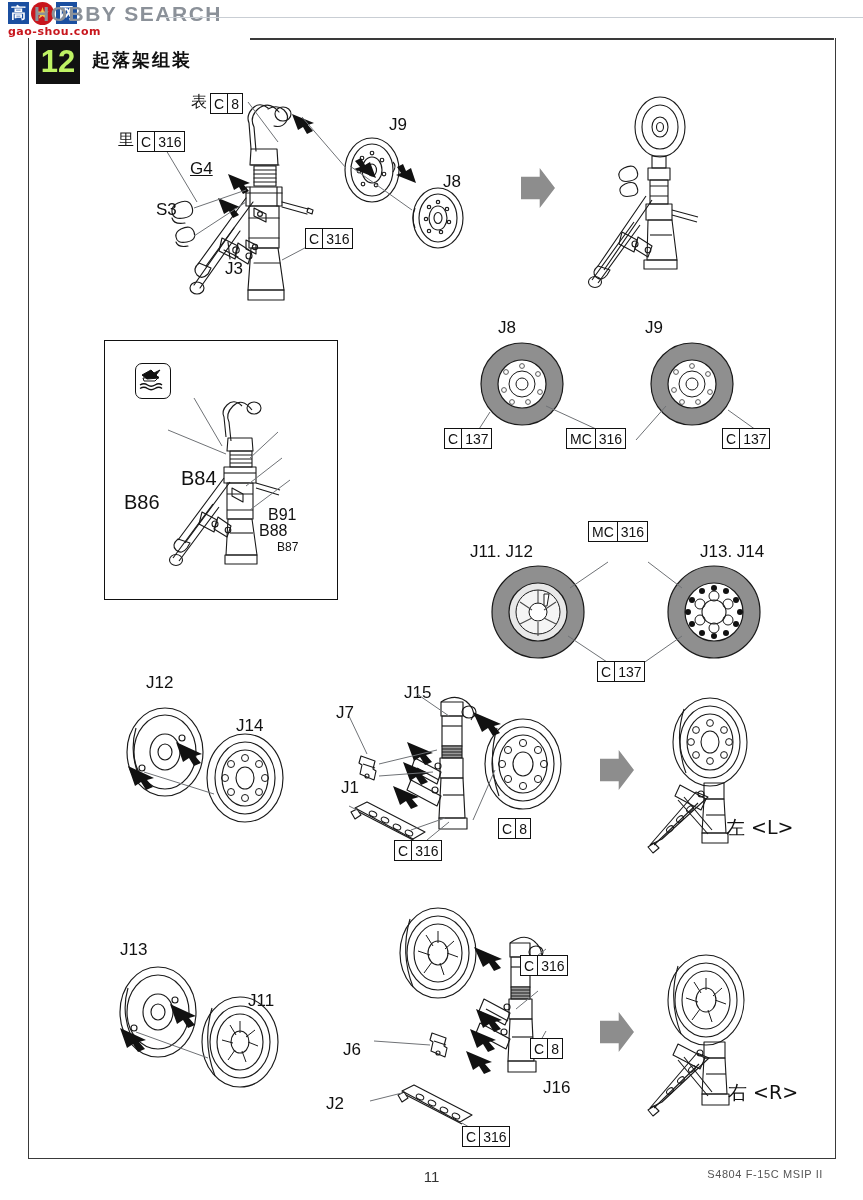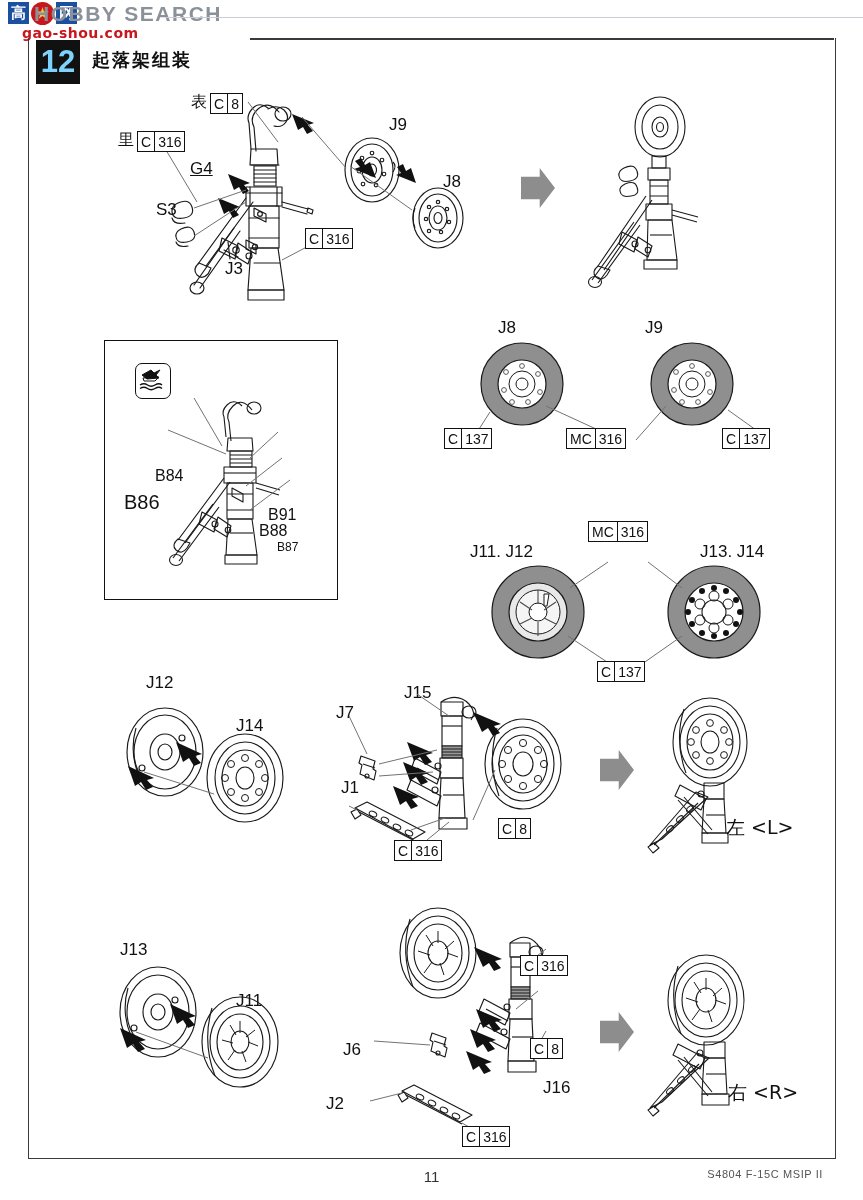--- a/index.html
+++ b/index.html
@@ -18,32 +18,32 @@
     font-family:"Liberation Sans",sans-serif;white-space:nowrap;
   }
   .wm-rule{position:absolute;left:165px;top:17px;width:700px;height:1px;background:#c9ced4;}
   .wm-cn{position:absolute;left:2px;top:0px;display:flex;gap:2px;align-items:flex-start;}
   .wm-box{width:21px;height:22px;background:#1b4fa0;color:#fff;font-size:15px;
           font-weight:700;display:flex;align-items:center;justify-content:center;
           font-family:"DejaVu Sans",sans-serif;}
   .wm-star{width:23px;height:23px;border-radius:50%;background:#c8161d;position:relative;}
   .wm-star:after{content:"";position:absolute;left:5px;top:5px;width:13px;height:13px;
                  background:#f4c64a;clip-path:polygon(50% 0%,61% 35%,98% 35%,68% 57%,79% 91%,50% 70%,21% 91%,32% 57%,2% 35%,39% 35%);}
-  .wm-url{position:absolute;left:16px;top:23px;font-size:14px;font-weight:700;
+  .wm-url{position:absolute;left:2px;top:23px;font-size:11px;font-weight:700;
           color:#c8161d;letter-spacing:.5px;font-family:"DejaVu Sans",sans-serif;}
 
   
   .frame{position:absolute;left:28px;top:38px;width:806px;height:1120px;
          border-left:1.6px solid #3a3a3a;border-right:1.6px solid #3a3a3a;
          border-bottom:1.6px solid #3a3a3a;border-top:none;}
   .frame-top-right{position:absolute;left:250px;top:38px;width:584px;height:1.6px;background:#3a3a3a;}
 
   
   .step-badge{position:absolute;left:36px;top:40px;width:44px;height:44px;background:#111;
-              color:#7dd3fc;font-size:31px;font-weight:700;display:flex;align-items:center;
+              color:#bef264;font-size:31px;font-weight:700;display:flex;align-items:center;
               justify-content:center;font-family:"Liberation Sans",sans-serif;}
   .step-title{position:absolute;left:92px;top:48px;font-size:18px;font-weight:700;
               letter-spacing:2px;font-family:"DejaVu Sans",sans-serif;}
 
   
   .lbl{position:absolute;font-size:17px;font-family:"Liberation Sans",sans-serif;
        color:#111;white-space:nowrap;}
   .lbl.cn{font-family:"DejaVu Sans",sans-serif;font-size:16px;}
 
   
@@ -297,21 +297,21 @@
     </g>
     <g stroke="#6f7276" stroke-width="1" fill="none">
       <path d="M44 10 L72 58"></path>
       <path d="M18 42 L76 66"></path>
       <path d="M128 44 L100 70"></path>
       <path d="M132 70 L96 98"></path>
       <path d="M140 92 L100 122"></path>
     </g>
   </svg>
 
-  <div class="lbl" style="left:155px;top:467px;font-size:16px;">B84</div>
+  <div class="lbl" style="left:181px;top:467px;font-size:20px;">B84</div>
   <div class="lbl" style="left:124px;top:491px;font-size:20px;">B86</div>
   <div class="lbl" style="left:268px;top:506px;font-size:16px;">B91</div>
   <div class="lbl" style="left:259px;top:522px;font-size:16px;">B88</div>
   <div class="lbl" style="left:277px;top:540px;font-size:12px;">B87</div>
 
   <div class="lbl" style="left:498px;top:318px;">J8</div>
   <div class="lbl" style="left:645px;top:318px;">J9</div>
 
   <svg class="sv" style="left:470px;top:340px;" width="340" height="110" viewBox="0 0 340 110">
 
@@ -585,21 +585,21 @@
         <ellipse cx="42" cy="114" rx="4" ry="2.4" transform="rotate(-42 42 114)"></ellipse>
       </g>
       <path d="M0 152 l6 -4 l5 5 l-6 5 z"></path>
 
       <path d="M30 105 l30 34 M36 102 l28 33"></path>
     </g>
   </svg>
   <div class="lbl cn" style="left:726px;top:815px;font-size:19px;">左 &lt;L&gt;</div>
 
   <div class="lbl" style="left:120px;top:940px;">J13</div>
-  <div class="lbl" style="left:236px;top:991px;">J11</div>
+  <div class="lbl" style="left:248px;top:991px;">J11</div>
 
   <svg class="sv" style="left:100px;top:950px;" width="210" height="175" viewBox="0 0 210 175">
     <g fill="none" stroke="#1a1a1a" stroke-width="1.15">
       <ellipse cx="58" cy="62" rx="38" ry="45"></ellipse>
       <ellipse cx="58" cy="62" rx="31" ry="37"></ellipse>
       <ellipse cx="58" cy="62" rx="15" ry="18"></ellipse>
       <ellipse cx="58" cy="62" rx="7" ry="8"></ellipse>
       <path d="M28 38 q-7 24 3 48"></path>
       <circle cx="75" cy="50" r="3"></circle>
       <circle cx="34" cy="78" r="3"></circle>

